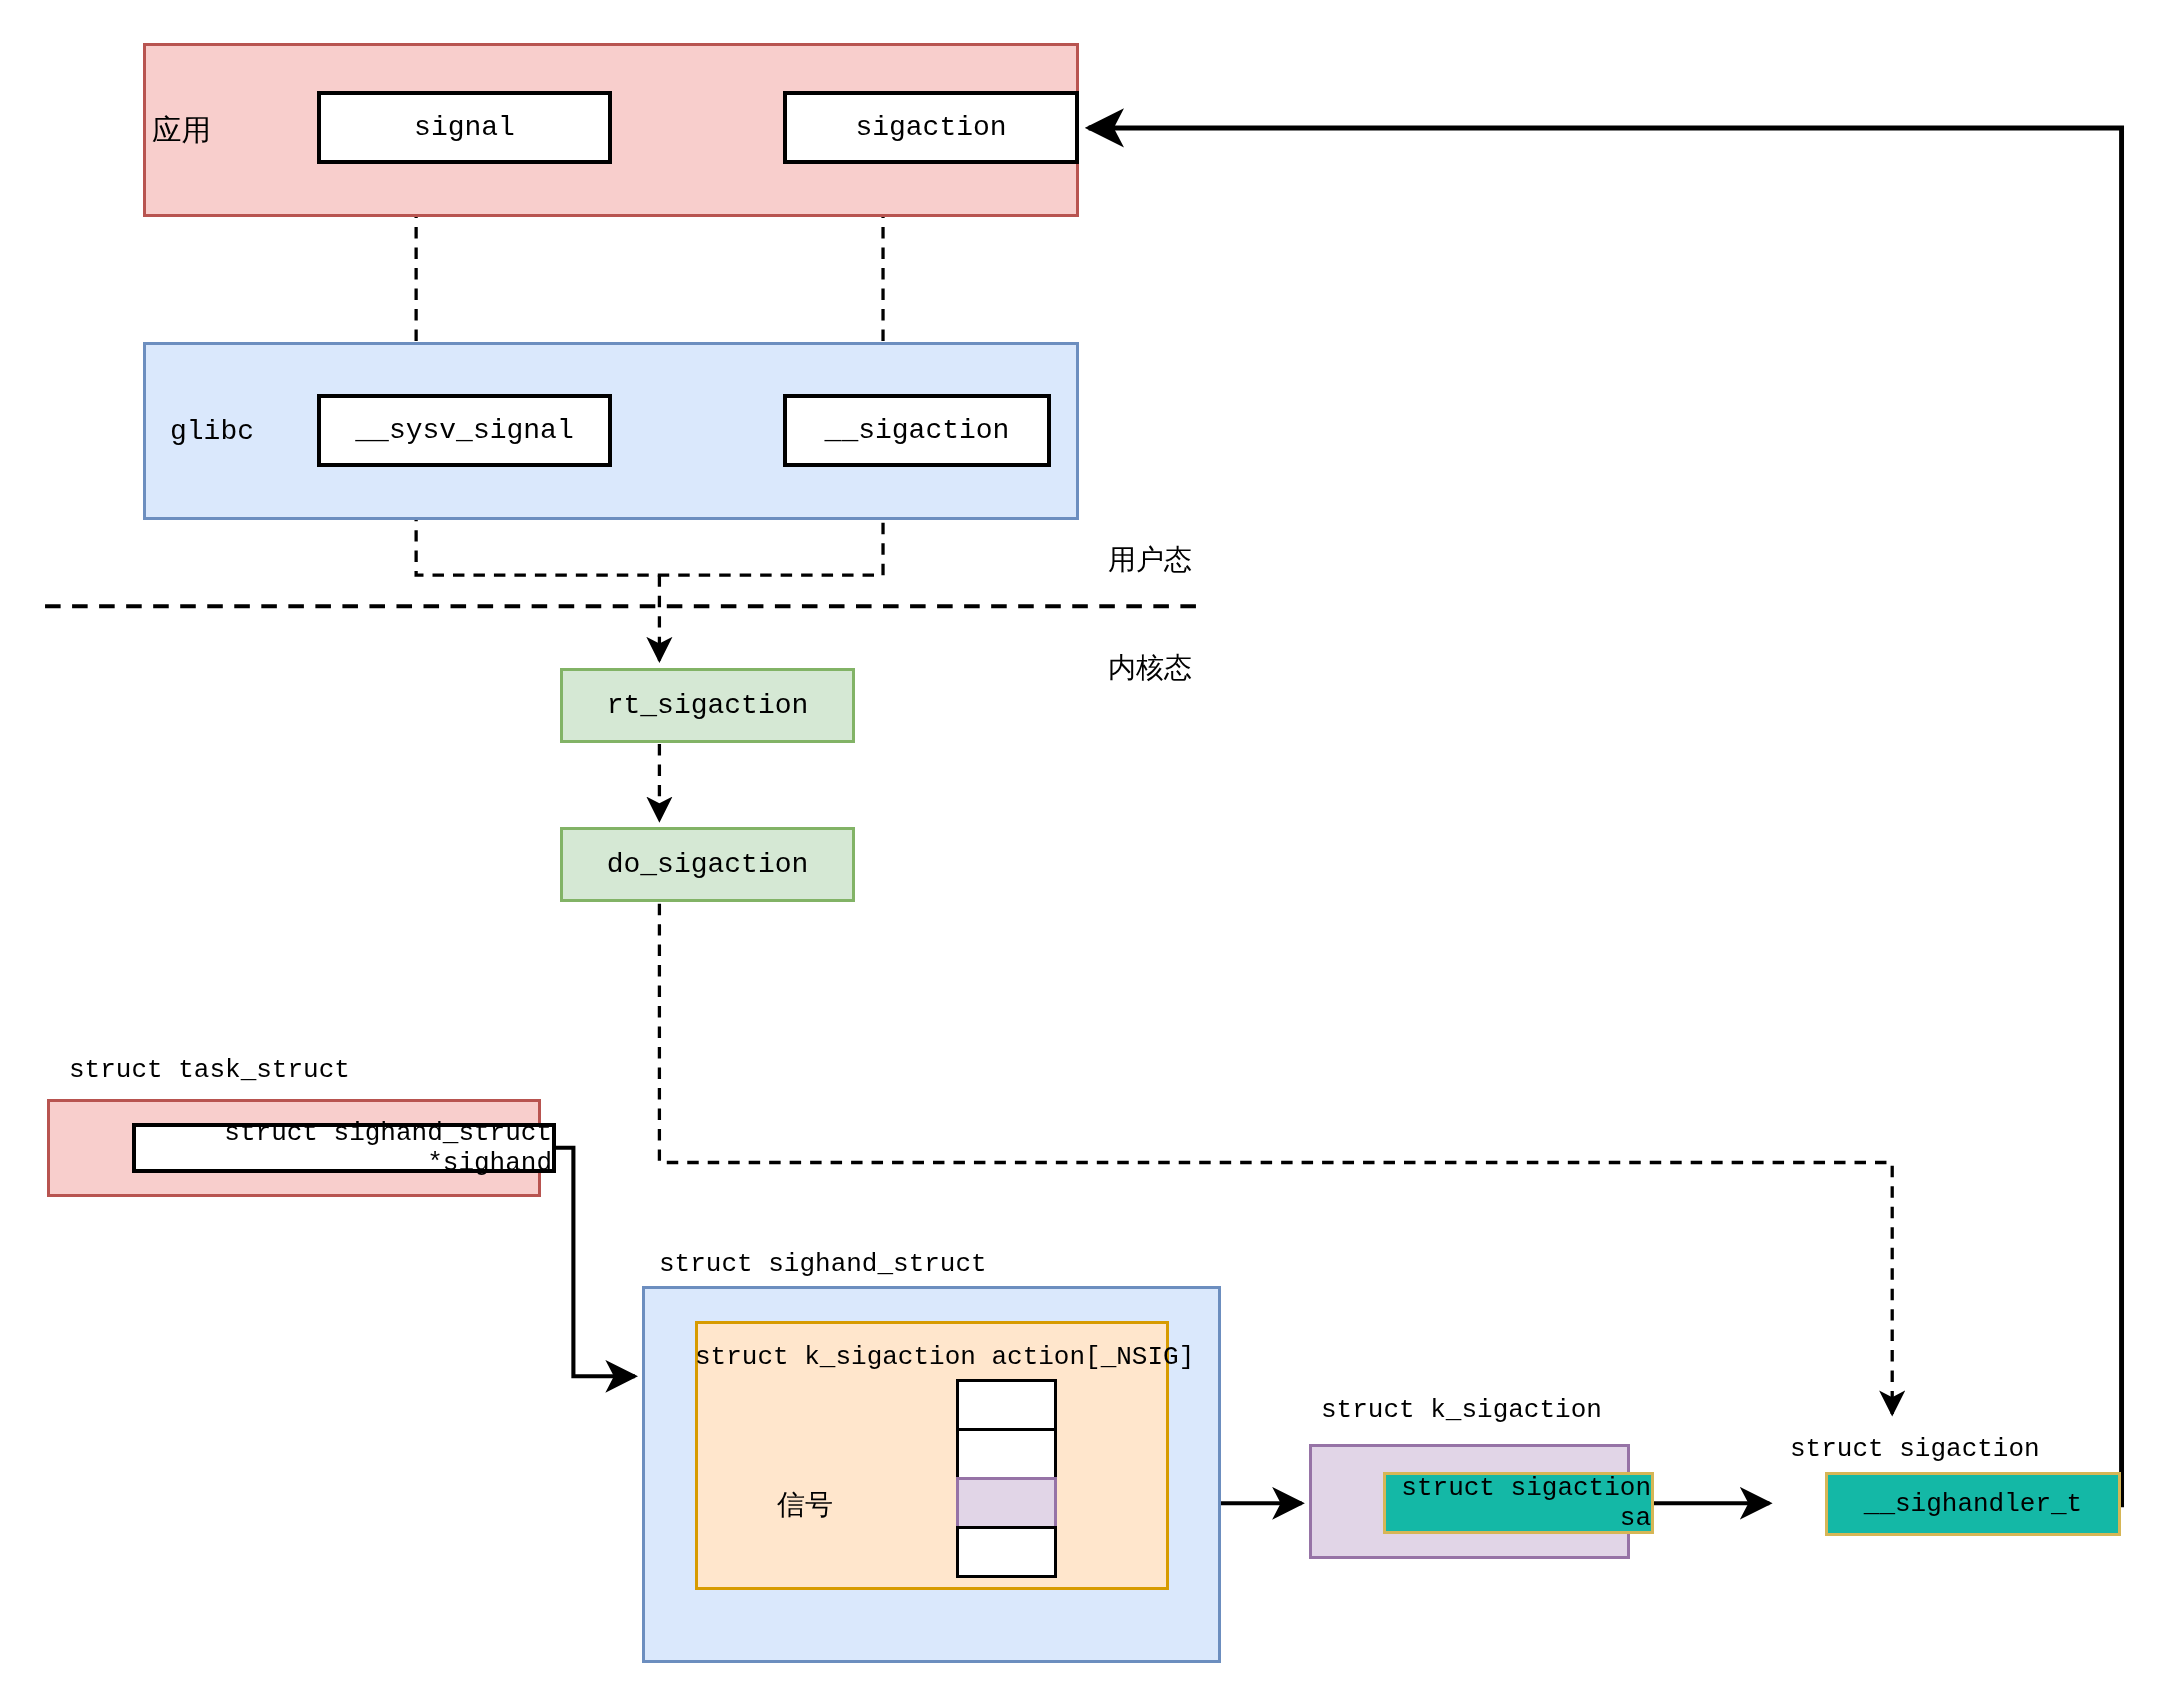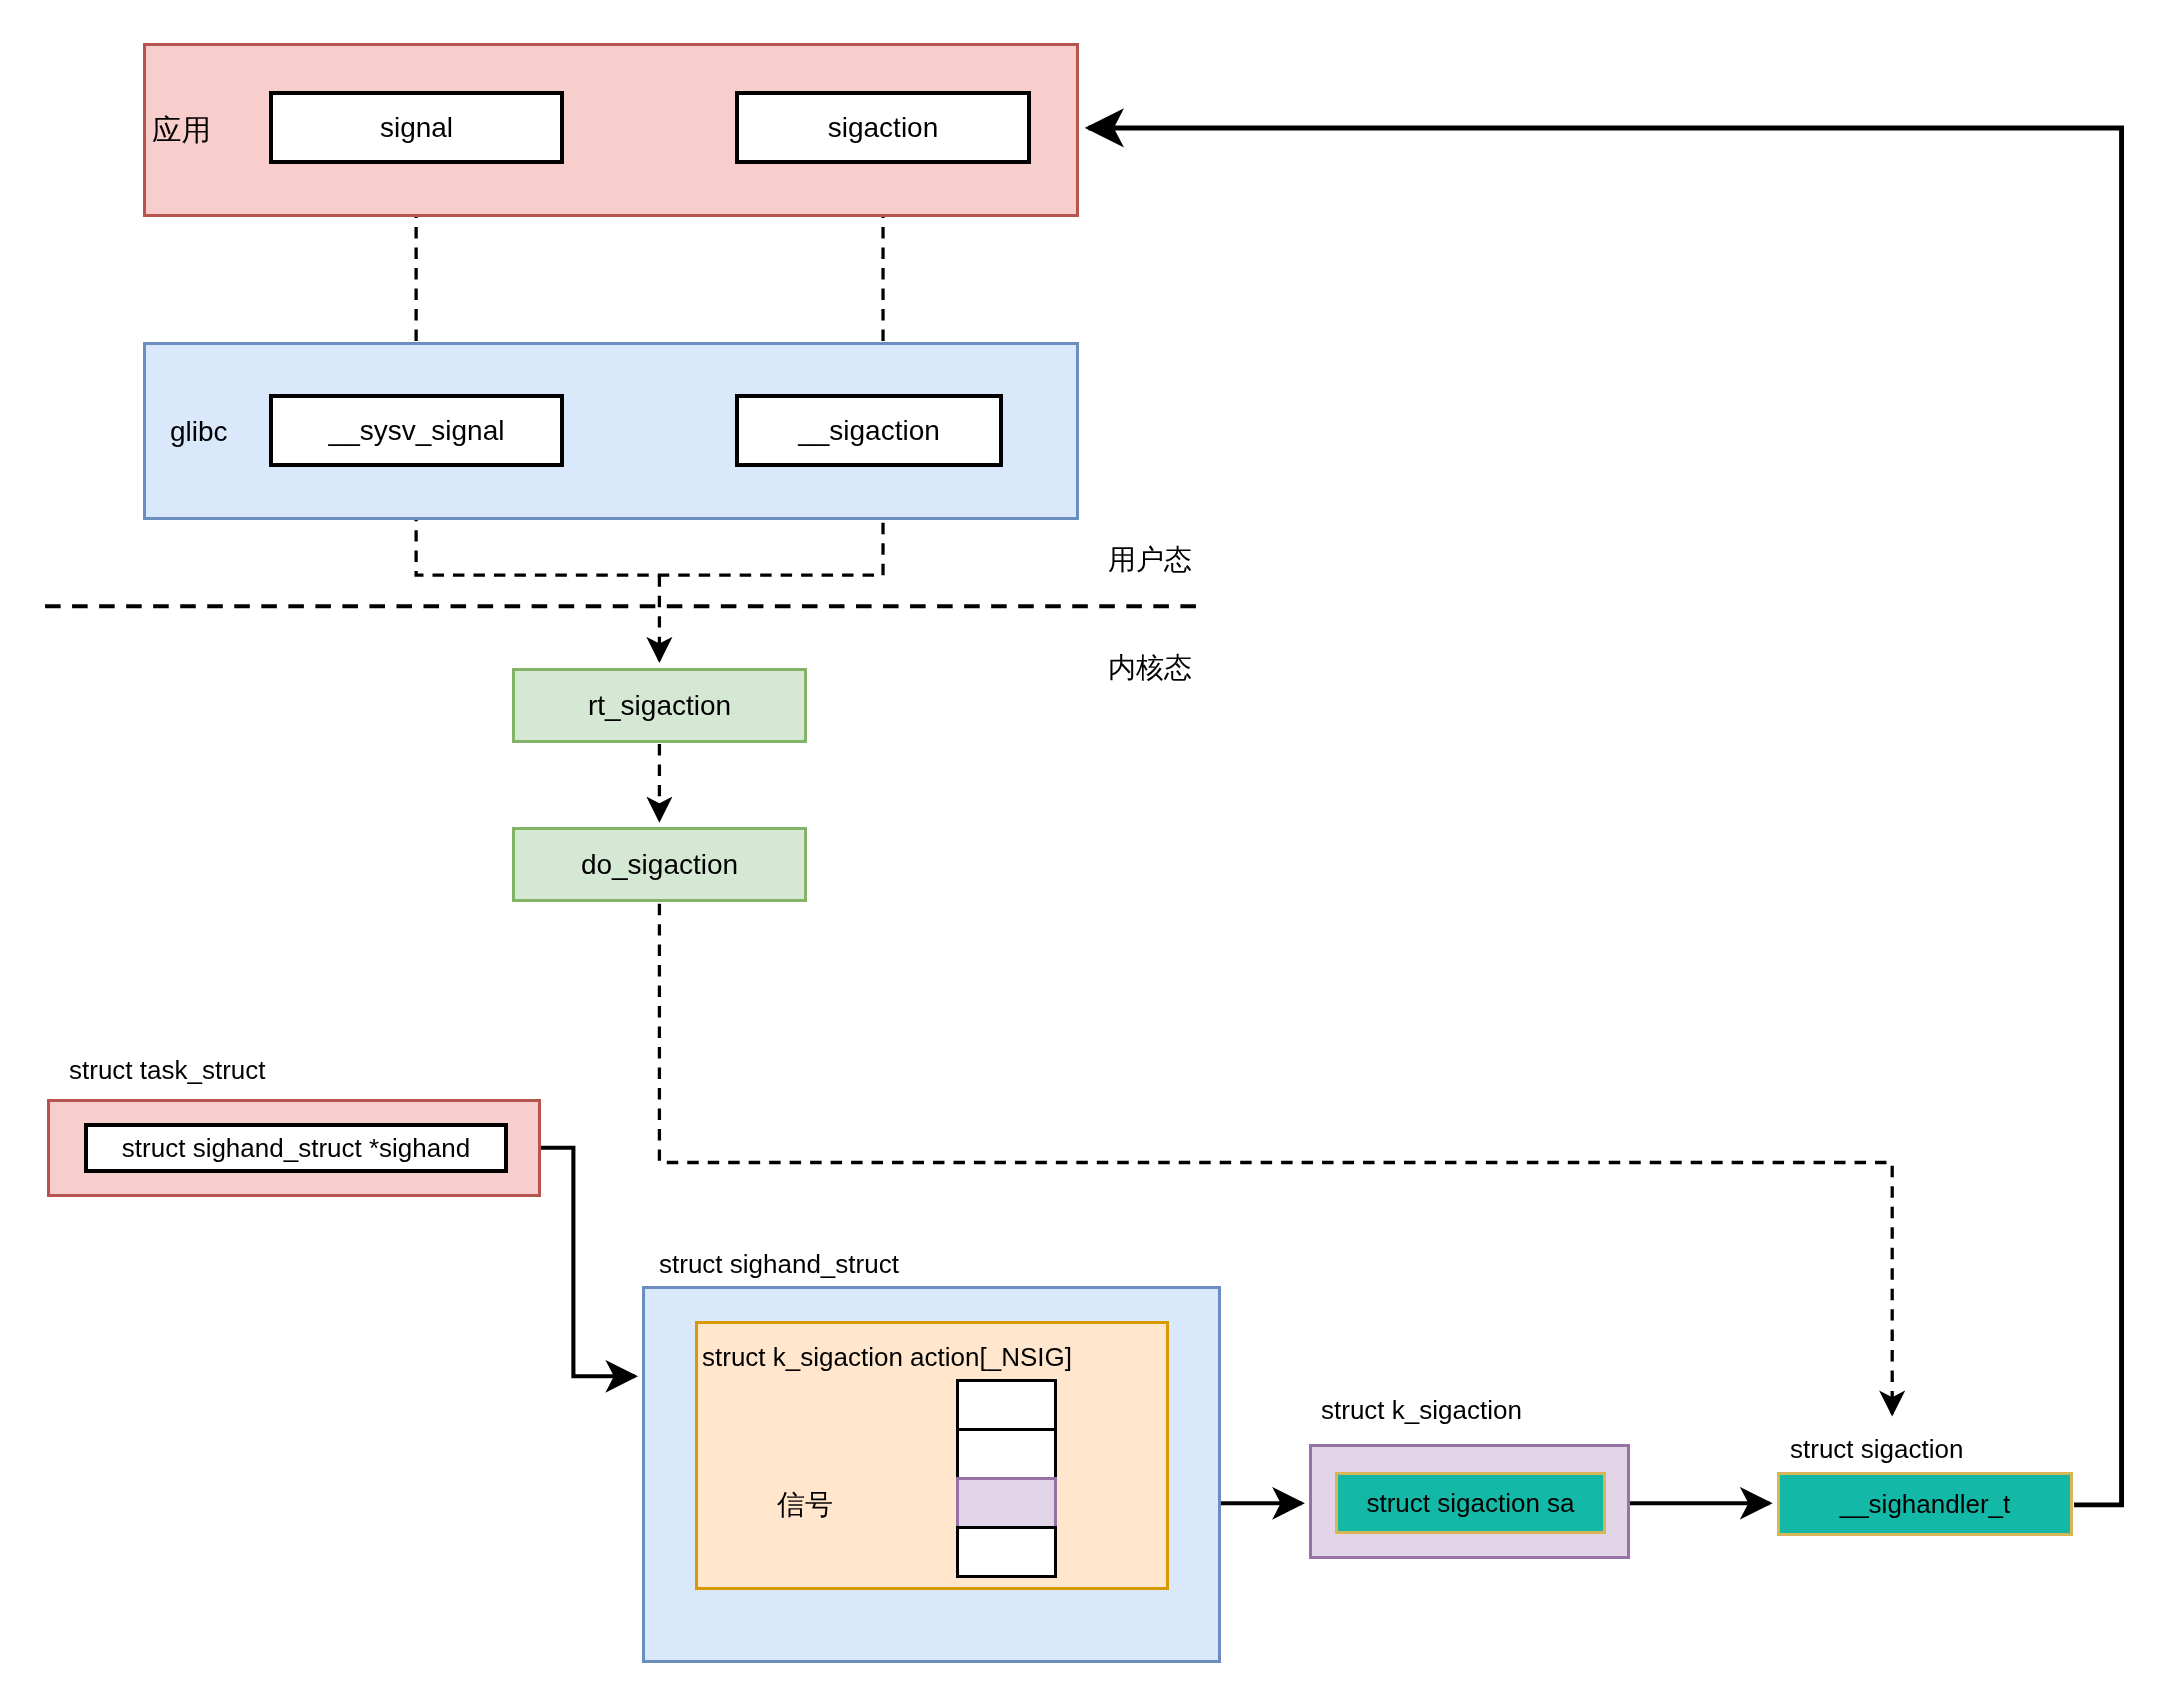--- a/index.html
+++ b/index.html
@@ -1,25 +1,25 @@
 <!DOCTYPE html>
 <html style="font-size:13px"><head>
 <meta charset="utf-8">
 <style>
   html,body{margin:0;padding:0;background:#ffffff;}
   #canvas{
     position:relative;
     width:2183px;height:1682px;
     background:#ffffff;
-    font-family:Liberation Sans, sans-serif;
+    font-family:Liberation Mono, monospace;
     color:#000;
     overflow:hidden;
   }
   .abs{position:absolute;box-sizing:border-box;}
-  .box{display:flex;align-items:center;justify-content:center;text-align:left;}
+  .box{display:flex;align-items:center;justify-content:center;text-align:right;margin-left:48px;}
   .container-red{background:#f8cecc;border:3.3px solid #b85450;}
   .container-blue{background:#dae8fc;border:3.3px solid #6c8ebf;}
   .container-orange{background:#ffe6cc;border:3.3px solid #d79b00;}
   .container-purple{background:#e1d5e7;border:3.3px solid #9673a6;}
   .node-white{background:#ffffff;border:4.1px solid #000000;font-size:28px;}
   .node-green{background:#d5e8d4;border:3.3px solid #82b366;font-size:28px;}
   .node-yellow{background:#14b8a6;border:3.3px solid #d6b656;font-size:26px;}
   .cell{background:#ffffff;border:3.3px solid #000000;}
   .cell-hl{background:#e1d5e7;border:3.3px solid #9673a6;}
   .lbl{font-size:28px;white-space:nowrap;}

